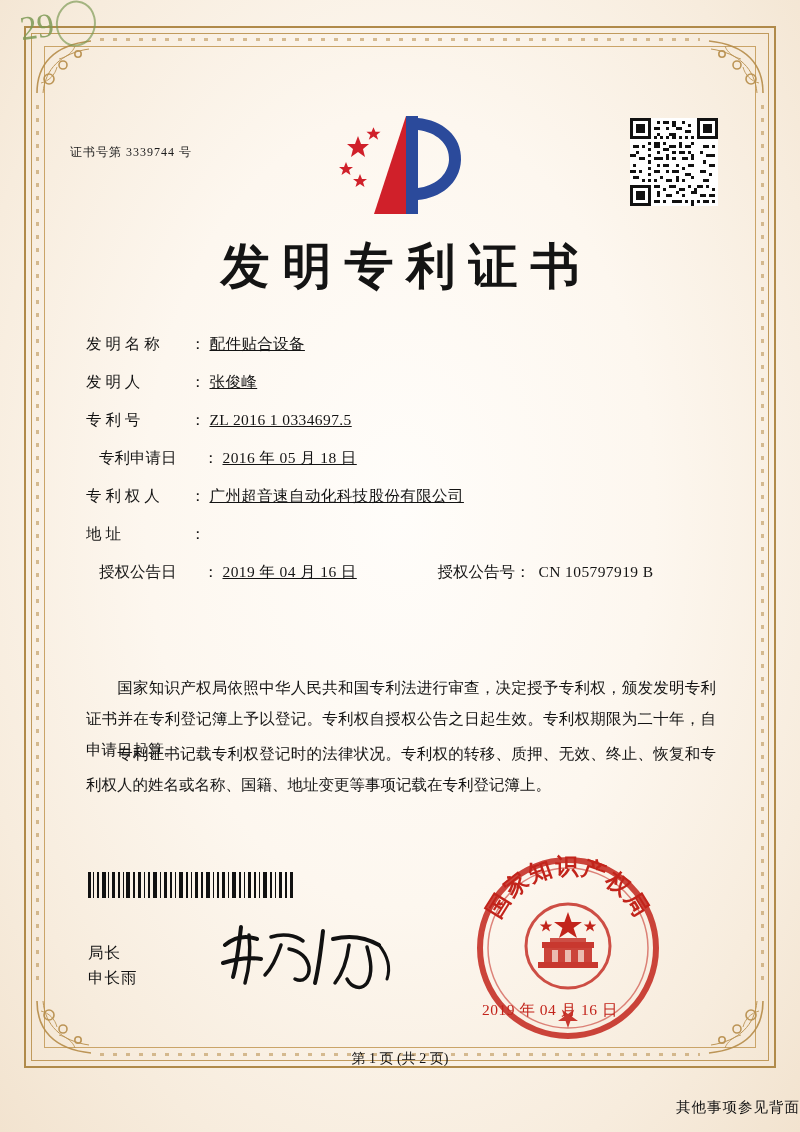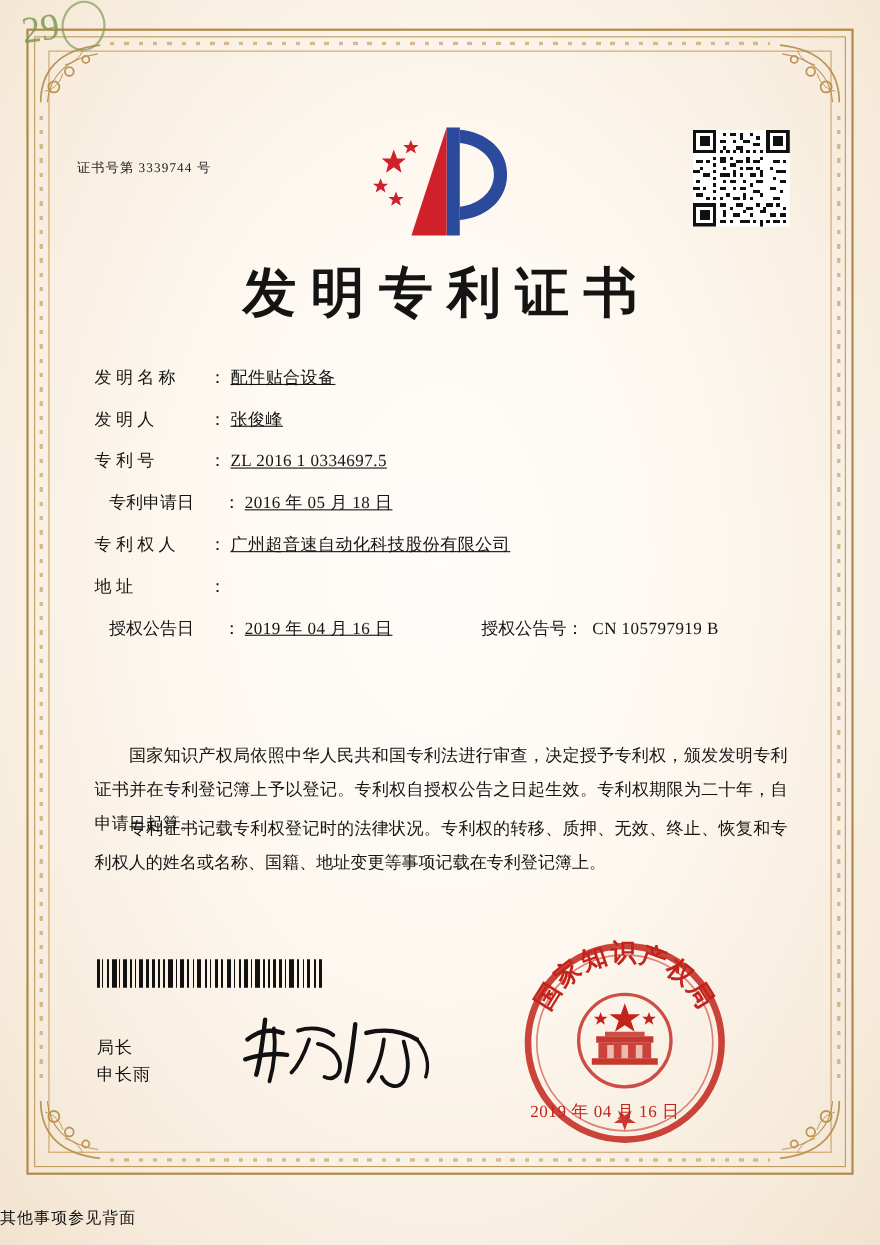--- a/index.html
+++ b/index.html
@@ -246,21 +246,21 @@
     left: 0; top: 1050px;
     width: 800px;
     text-align: center;
     font-size: 14px;
     color: #141414;
   }
   .footer-note {
     position: absolute;
     left: 0; top: 1098px;
     width: 800px;
-    text-align: left;
+    text-align: right;
     font-size: 14.5px;
     letter-spacing: 1px;
     color: #141414;
   }
 </style>
 </head>
 <body>
 
 <div class="page">
 
@@ -536,15 +536,16 @@
         <textPath href="#sealArcTxt" startOffset="50%" text-anchor="middle">国家知识产权局</textPath>
       </text>
 
       <g fill="#c2241b" opacity=".9">
         <polygon points="98,178 100.4,171 108,171 101.8,166.6 104.2,159.6 98,164 91.8,159.6 94.2,166.6 88,171 95.6,171"></polygon>
       </g>
     </svg>
   </div>
   <div class="seal-date">2019 年 04 月 16 日</div>
 
+  <div class="page-indicator">第 1 页 (共 2 页)</div>
   <div class="footer-note">其他事项参见背面</div>
 
 </div>
 
 </body></html>

